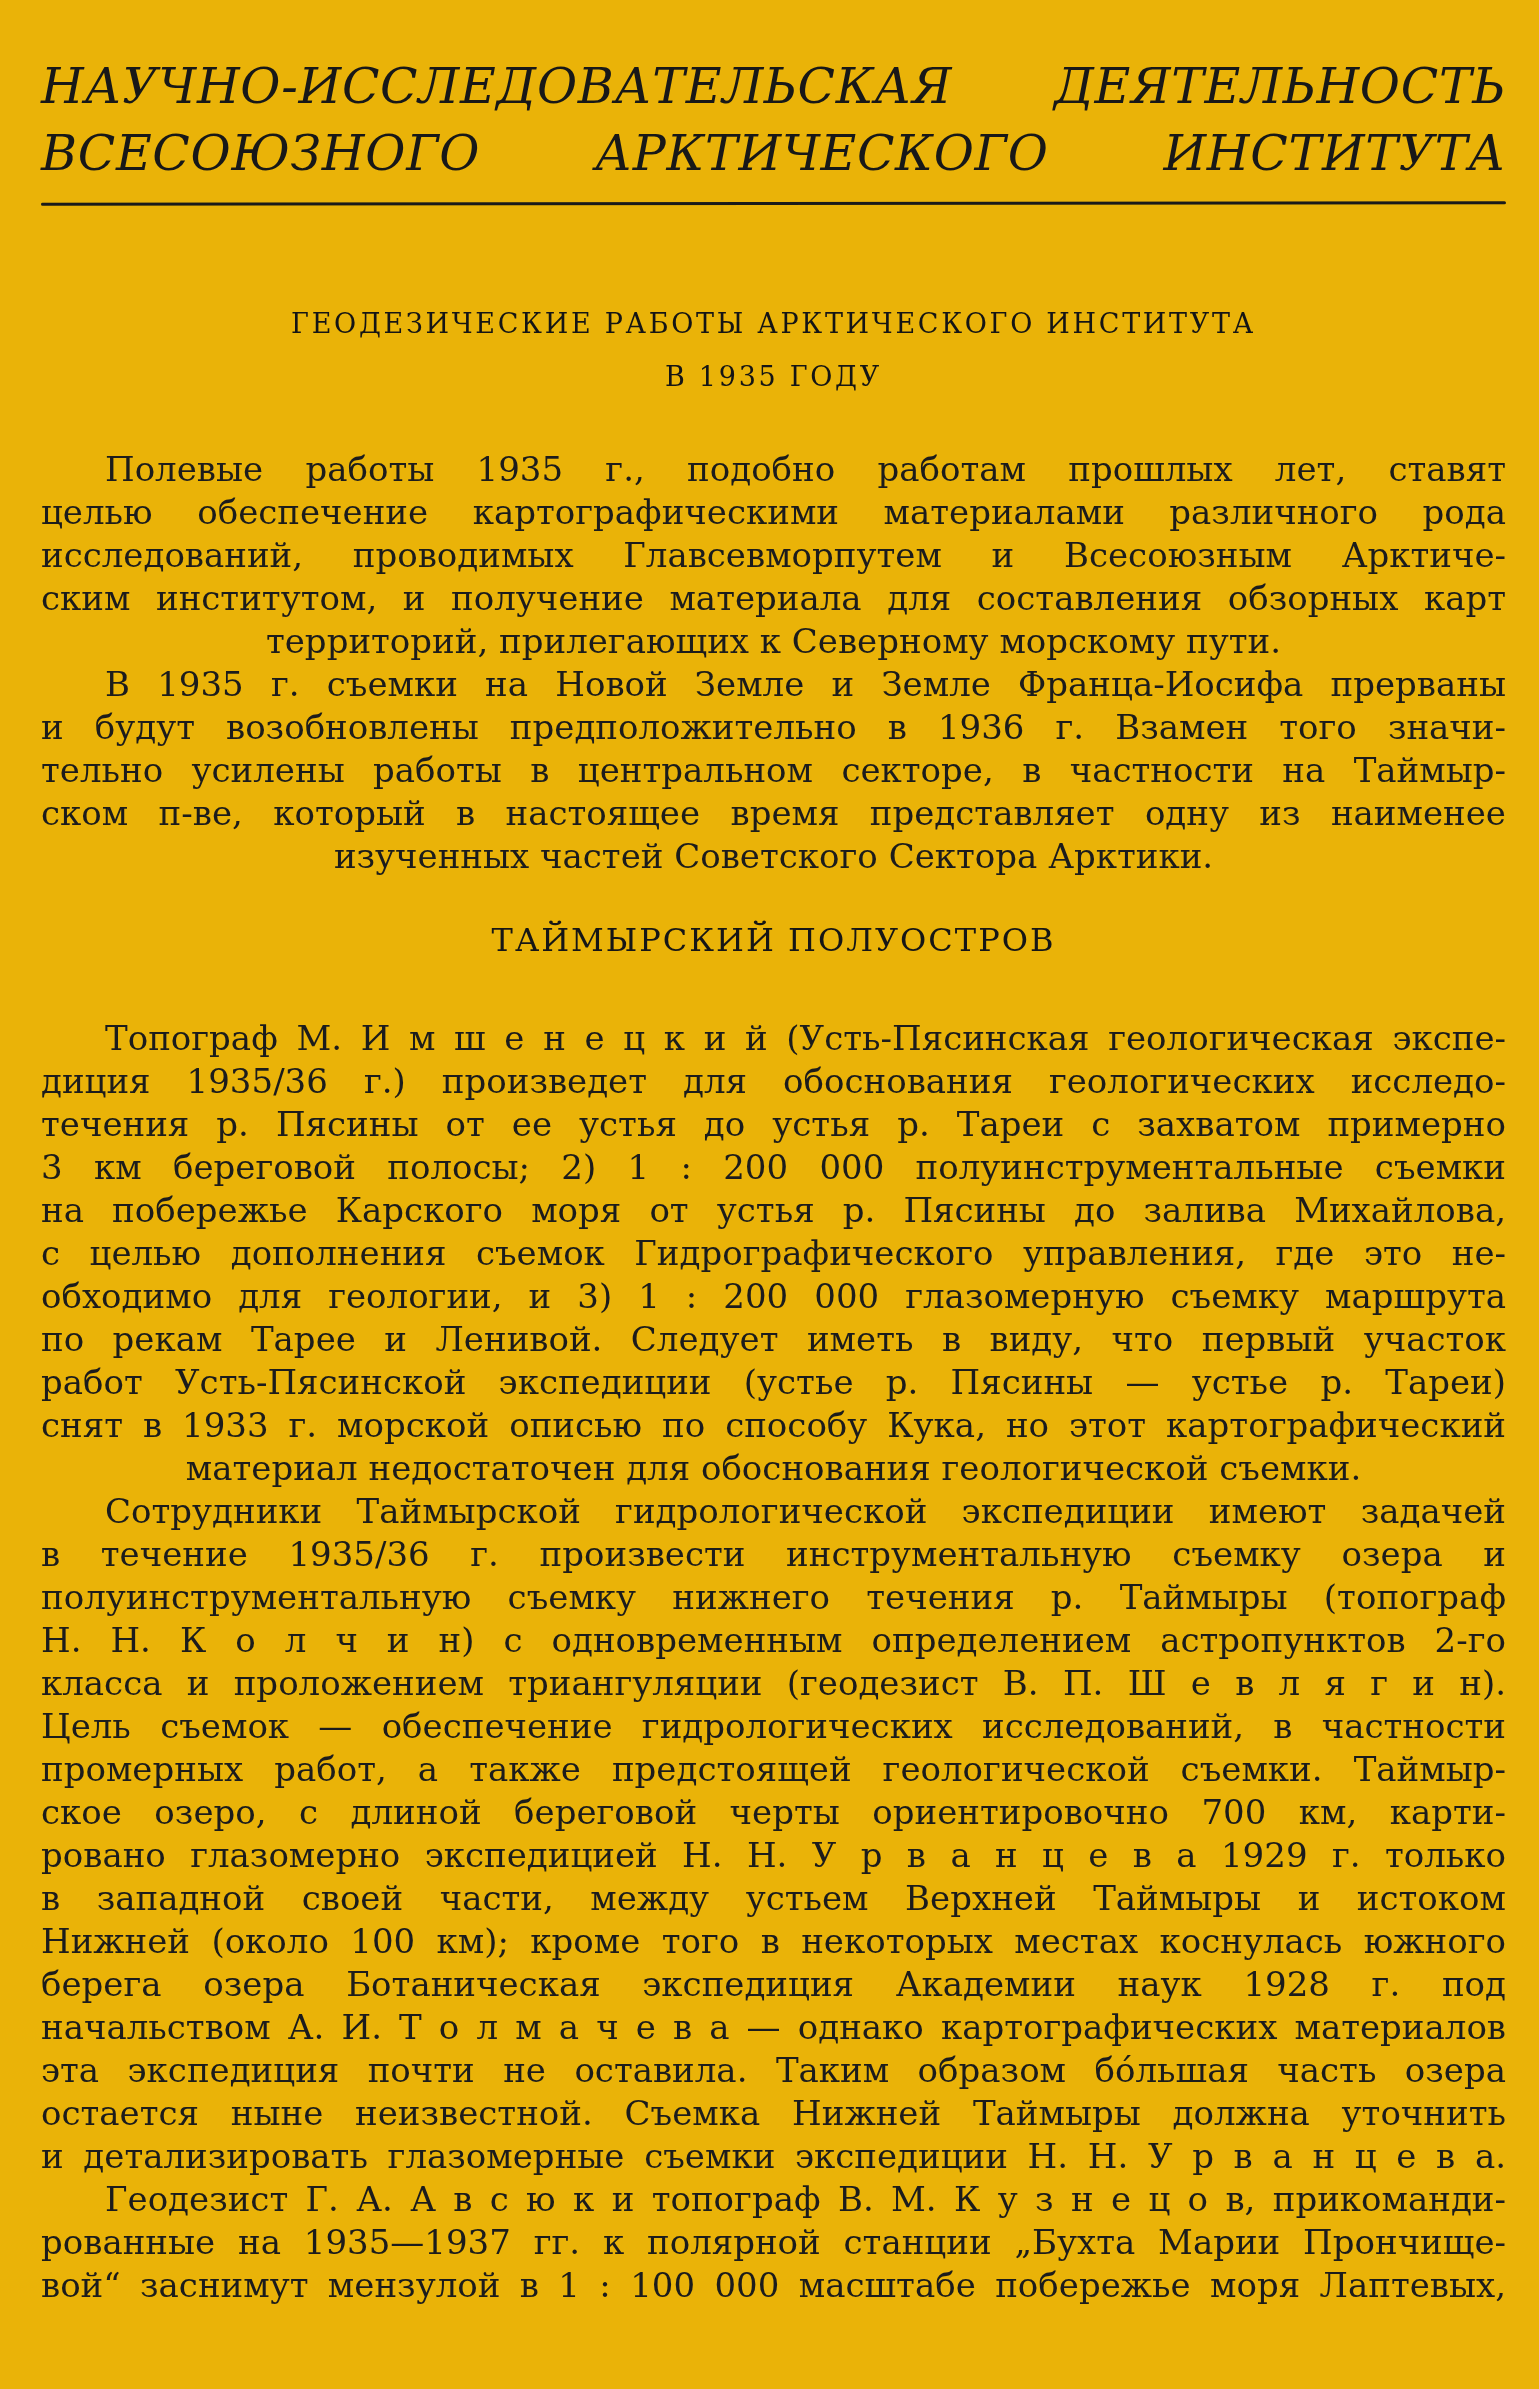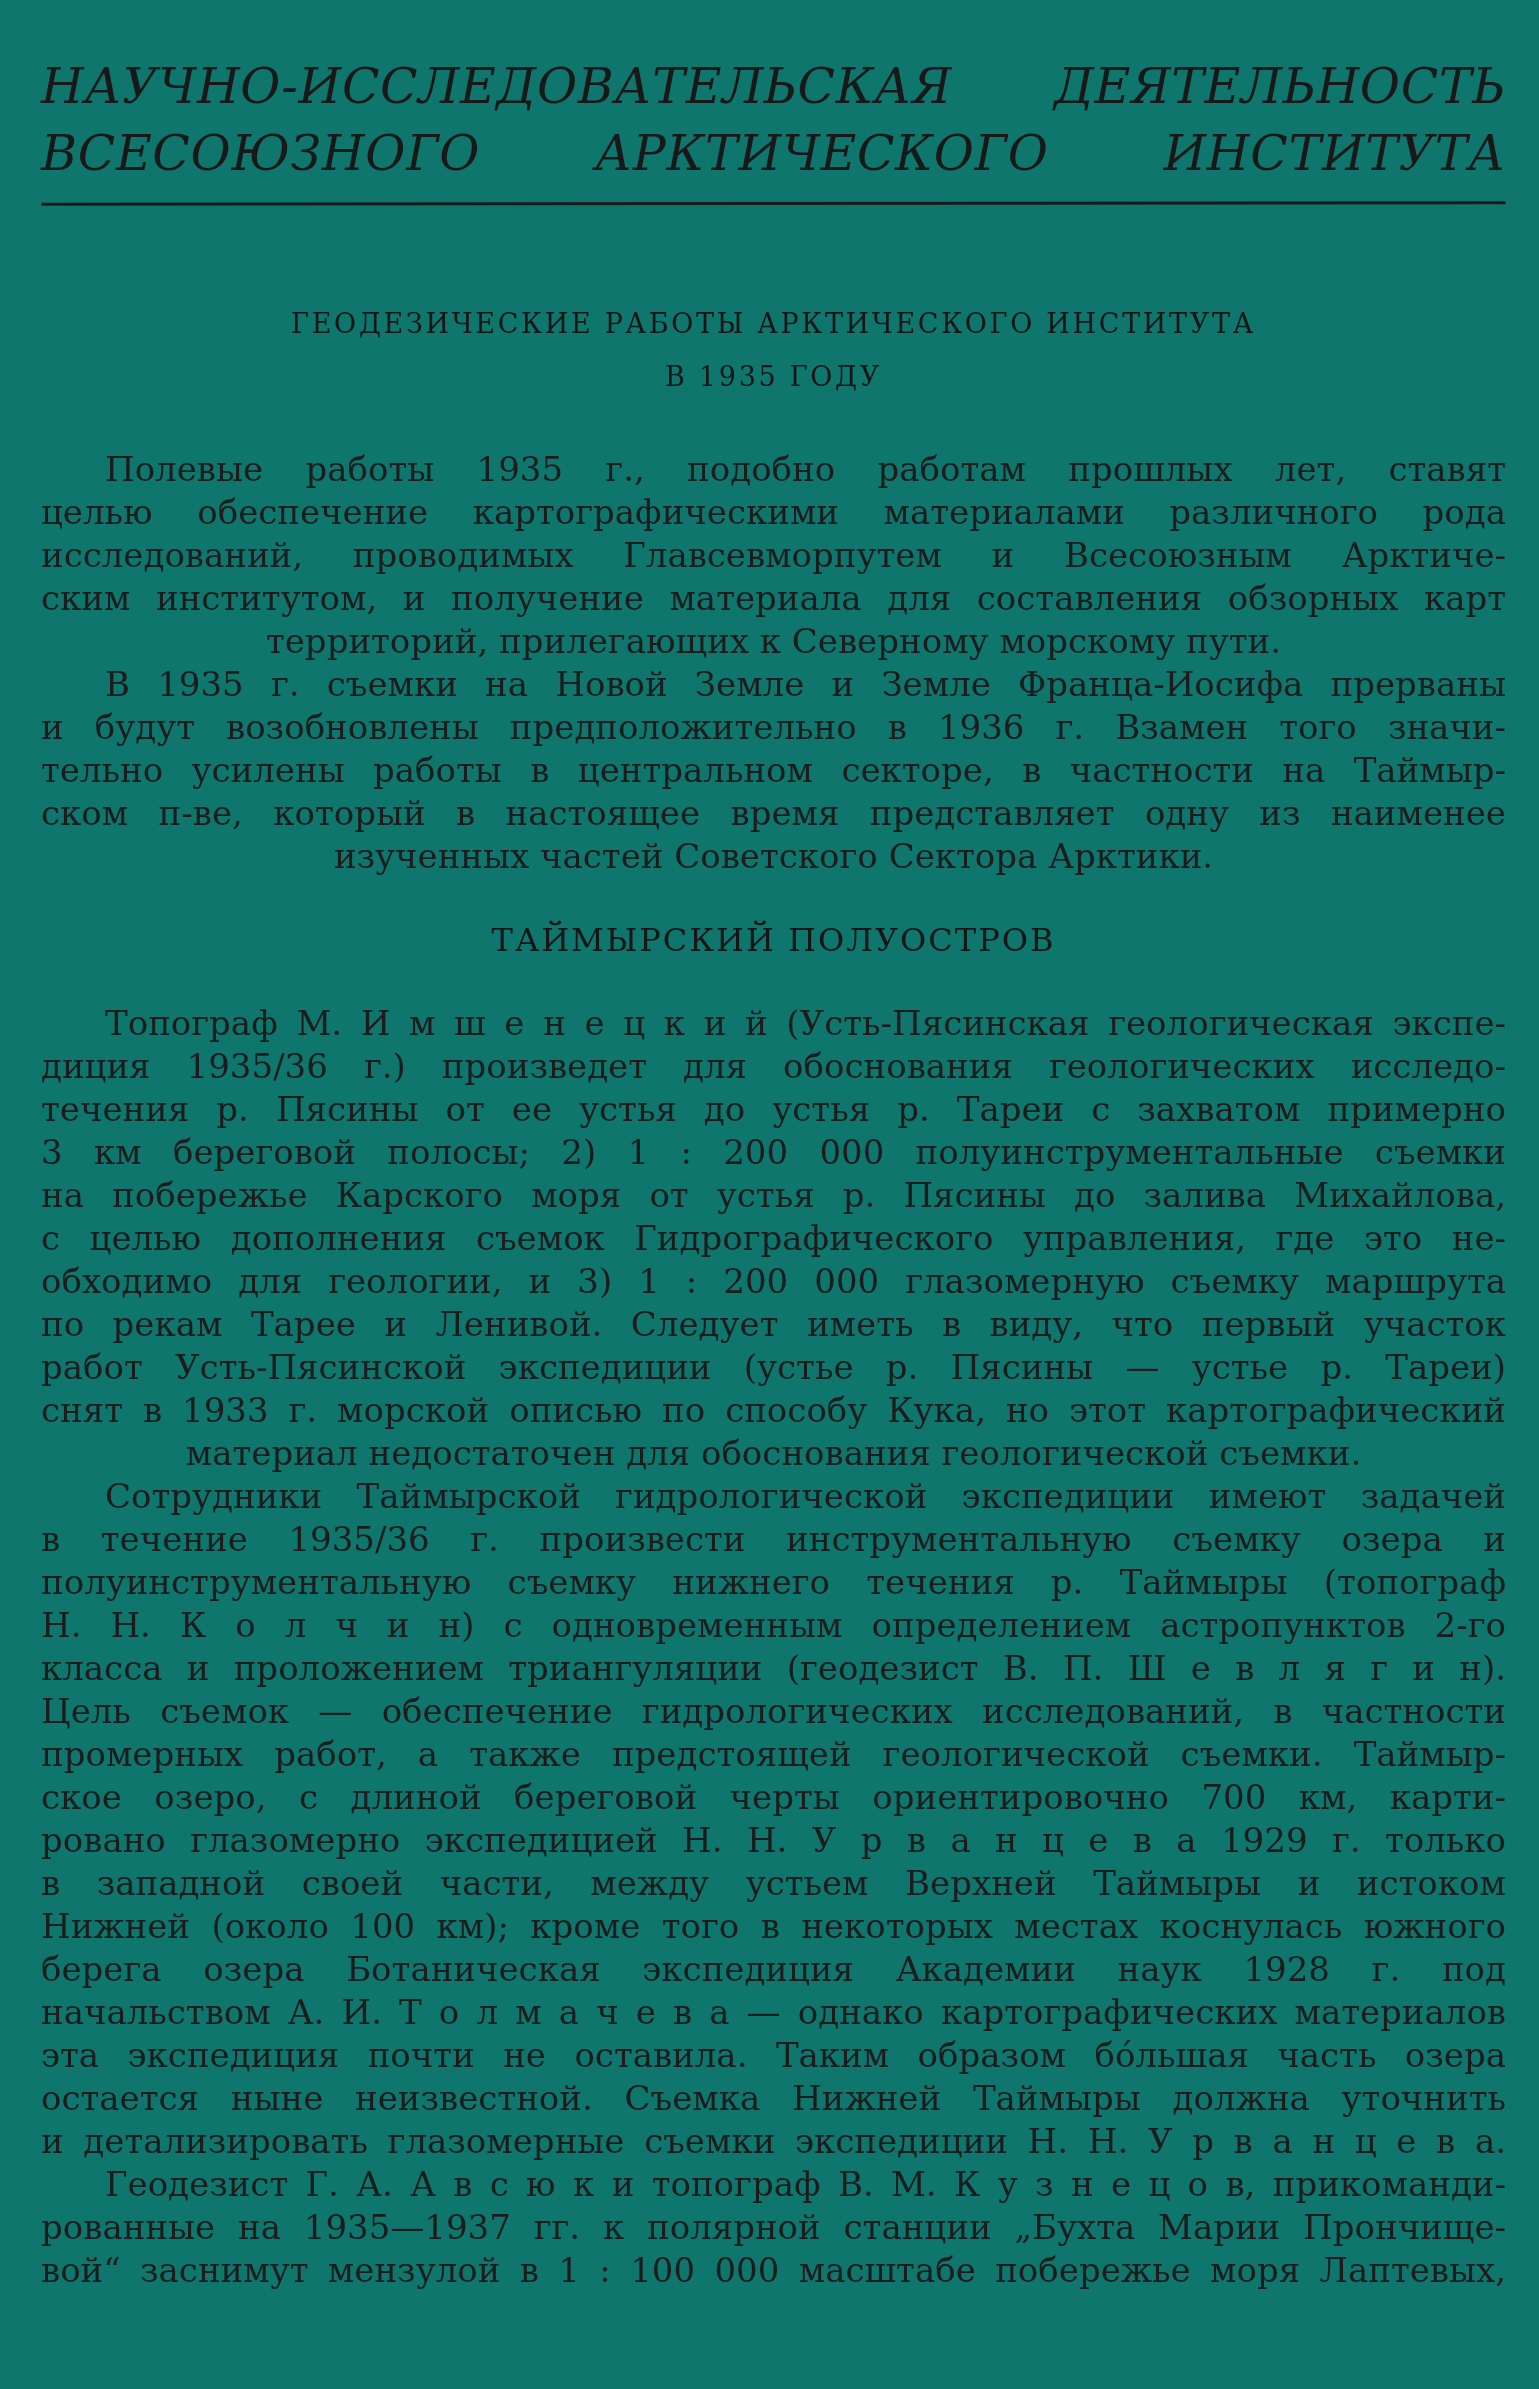--- a/index.html
+++ b/index.html
@@ -2,21 +2,21 @@
 <html style="font-size:10.7px"><head>
 <meta charset="utf-8">
 <style>
   * { box-sizing: border-box; margin: 0; padding: 0; }
   html, body { background: #e8e8e8; }
   body { width: 1539px; }
   .page {
     position: relative;
     width: 1539px;
     height: 2389px;
-    background: #0f766e;
+    background: #eab308;
     color: #1b1b1b;
     font-family: "DejaVu Serif", "Liberation Serif", serif;
     padding: 53px 33px 0 41px;
     overflow: hidden;
   }
   
   .running-head {
     font-style: italic;
     font-size: 49px;
     line-height: 67px;
@@ -64,21 +64,21 @@
   .paragraph.fill-last .line.last {
     text-align: justify;
     text-align-last: justify;
   }
   .section-heading {
     text-align: center;
     font-size: 32px;
     line-height: 37px;
     letter-spacing: 2px;
     margin-top: 44px;
-    margin-bottom: 43px;
+    margin-bottom: 58px;
     color: #161616;
   }
 </style>
 </head>
 <body>
 
 <div class="page">
 
   <div class="running-head">
     <div class="rh-line">НАУЧНО-ИССЛЕДОВАТЕЛЬСКАЯ ДЕЯТЕЛЬНОСТЬ</div>

